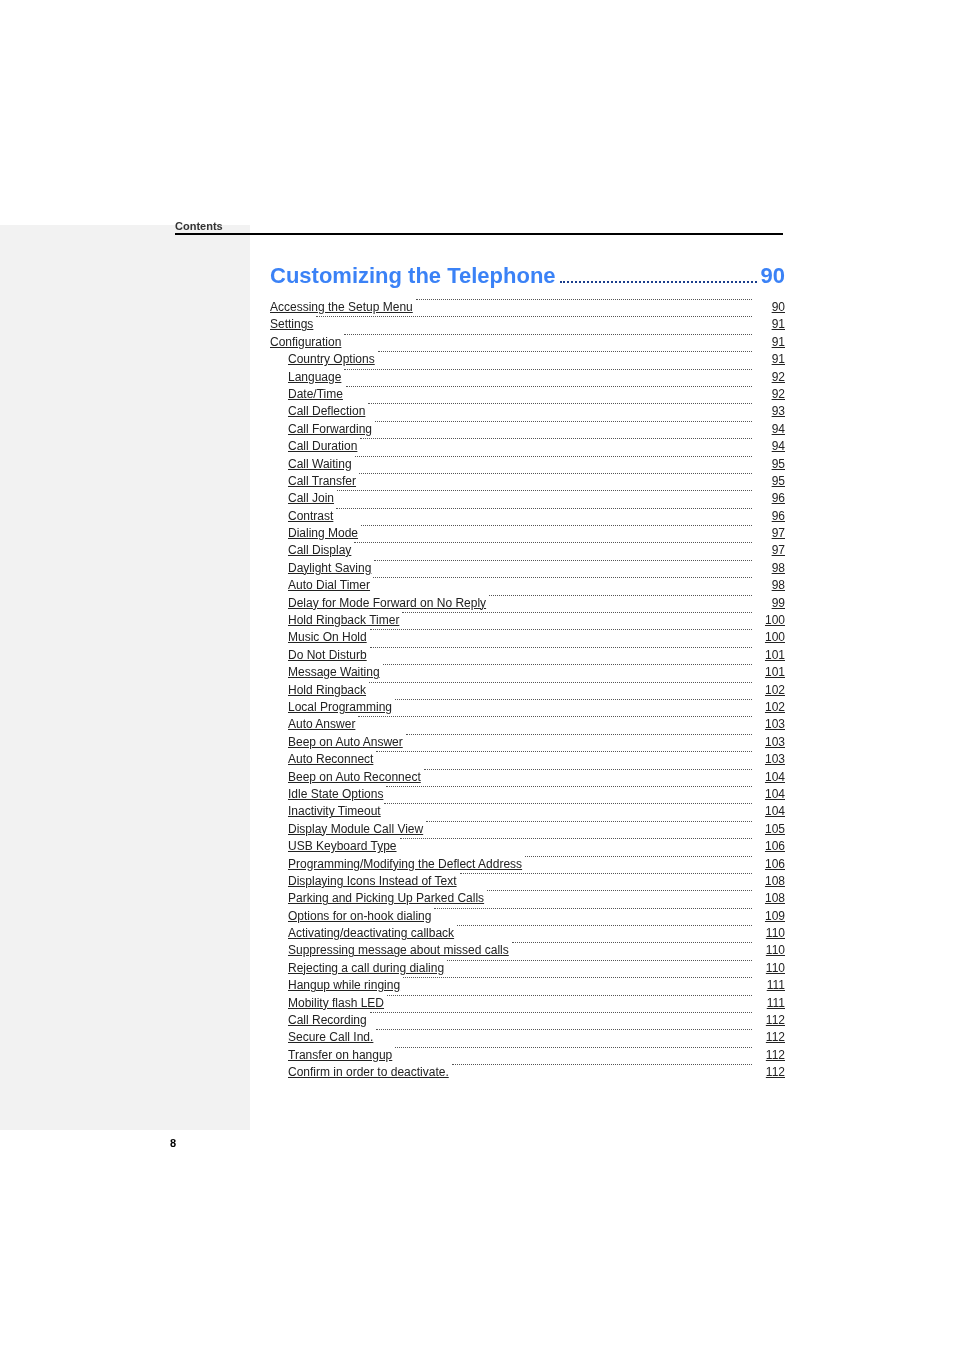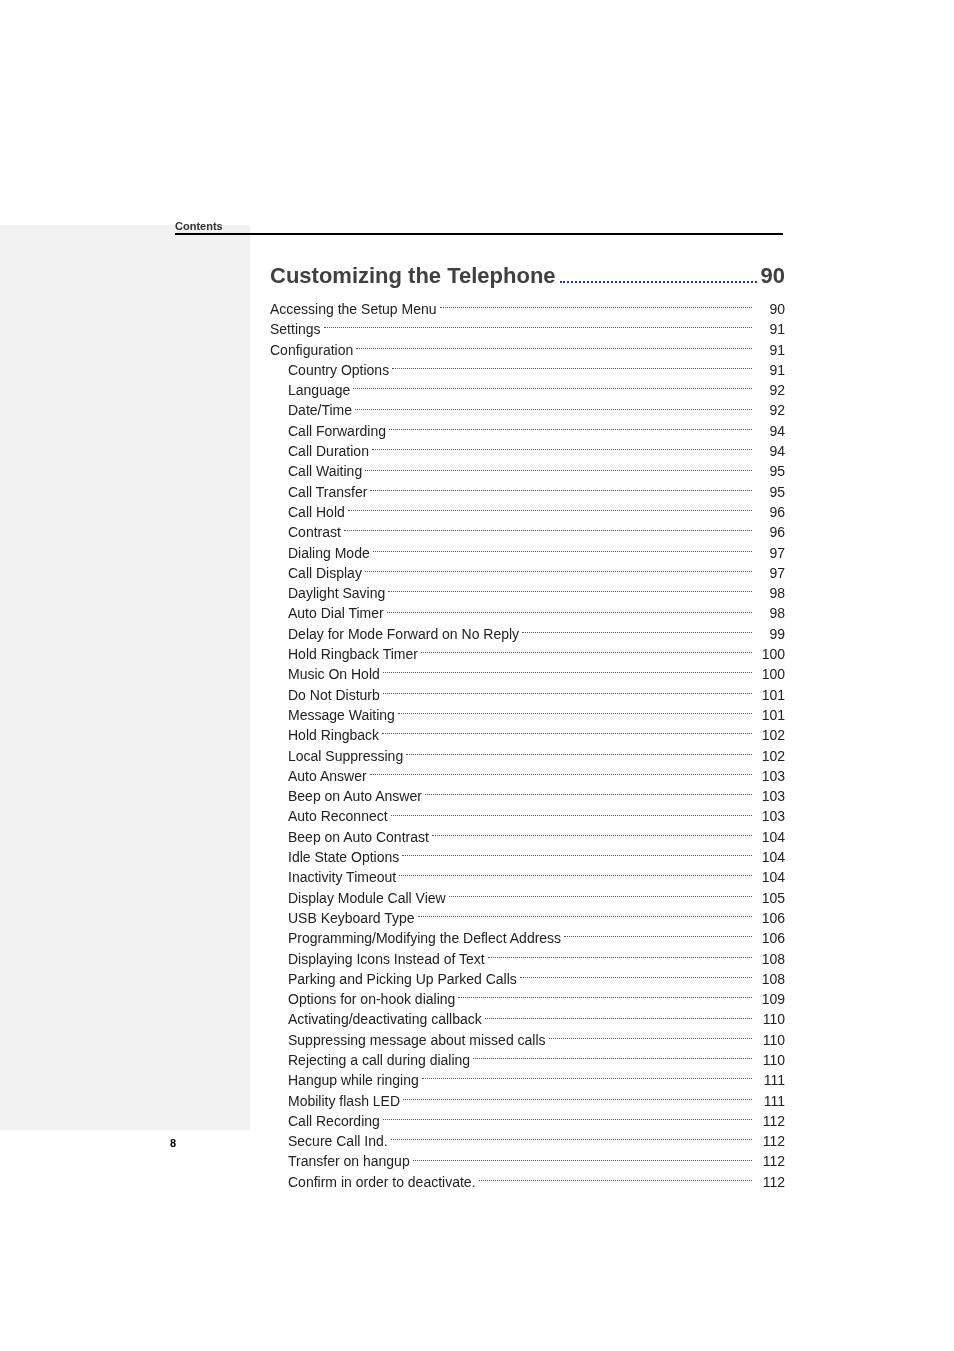--- a/index.html
+++ b/index.html
@@ -41,41 +41,42 @@
     height: 2px;
     background: #000;
   }
   .content {
     position: absolute;
     left: 270px;
     top: 263px;
     width: 515px;
   }
   .section-title {
-    color: #404040;
+    color: #3b82f6;
     font-weight: bold;
     font-size: 22px;
     margin-bottom: 10px;
     display: flex;
     align-items: baseline;
     white-space: nowrap;
   }
   .section-title .dots {
     flex: 1;
     border-bottom: 2px dotted #1a3e8c;
     margin: 0 4px 4px 4px;
     height: 0.6em;
   }
   .toc-line {
     display: flex;
-    align-items: center;
-    font-size: 14px;
+    align-items: flex-start;
+    font-size: 12px;
     color: #222;
     line-height: 1.45;
     white-space: nowrap;
+    text-decoration: underline;
   }
   .toc-line.indent1 { padding-left: 0px; }
   .toc-line.indent2 { padding-left: 18px; }
   .toc-line .label { }
   .toc-line .dots {
     flex: 1;
     border-bottom: 1px dotted #555;
     margin: 0 3px 3px 3px;
     min-width: 10px;
   }
@@ -131,41 +132,46 @@
           <span class="label">Language</span>
           <span class="dots"></span>
           <span class="pg">92</span>
         </div>
         <div class="toc-line indent2">
           <span class="label">Date/Time</span>
           <span class="dots"></span>
           <span class="pg">92</span>
         </div>
         <div class="toc-line indent2">
+          <span class="label">Call Deflection</span>
+          <span class="dots"></span>
+          <span class="pg">93</span>
+        </div>
+        <div class="toc-line indent2">
           <span class="label">Call Forwarding</span>
           <span class="dots"></span>
           <span class="pg">94</span>
         </div>
         <div class="toc-line indent2">
           <span class="label">Call Duration</span>
           <span class="dots"></span>
           <span class="pg">94</span>
         </div>
         <div class="toc-line indent2">
           <span class="label">Call Waiting</span>
           <span class="dots"></span>
           <span class="pg">95</span>
         </div>
         <div class="toc-line indent2">
           <span class="label">Call Transfer</span>
           <span class="dots"></span>
           <span class="pg">95</span>
         </div>
         <div class="toc-line indent2">
-          <span class="label">Call Hold</span>
+          <span class="label">Call Join</span>
           <span class="dots"></span>
           <span class="pg">96</span>
         </div>
         <div class="toc-line indent2">
           <span class="label">Contrast</span>
           <span class="dots"></span>
           <span class="pg">96</span>
         </div>
         <div class="toc-line indent2">
           <span class="label">Dialing Mode</span>
@@ -211,41 +217,41 @@
           <span class="label">Message Waiting</span>
           <span class="dots"></span>
           <span class="pg">101</span>
         </div>
         <div class="toc-line indent2">
           <span class="label">Hold Ringback</span>
           <span class="dots"></span>
           <span class="pg">102</span>
         </div>
         <div class="toc-line indent2">
-          <span class="label">Local Suppressing</span>
+          <span class="label">Local Programming</span>
           <span class="dots"></span>
           <span class="pg">102</span>
         </div>
         <div class="toc-line indent2">
           <span class="label">Auto Answer</span>
           <span class="dots"></span>
           <span class="pg">103</span>
         </div>
         <div class="toc-line indent2">
           <span class="label">Beep on Auto Answer</span>
           <span class="dots"></span>
           <span class="pg">103</span>
         </div>
         <div class="toc-line indent2">
           <span class="label">Auto Reconnect</span>
           <span class="dots"></span>
           <span class="pg">103</span>
         </div>
         <div class="toc-line indent2">
-          <span class="label">Beep on Auto Contrast</span>
+          <span class="label">Beep on Auto Reconnect</span>
           <span class="dots"></span>
           <span class="pg">104</span>
         </div>
         <div class="toc-line indent2">
           <span class="label">Idle State Options</span>
           <span class="dots"></span>
           <span class="pg">104</span>
         </div>
         <div class="toc-line indent2">
           <span class="label">Inactivity Timeout</span>

